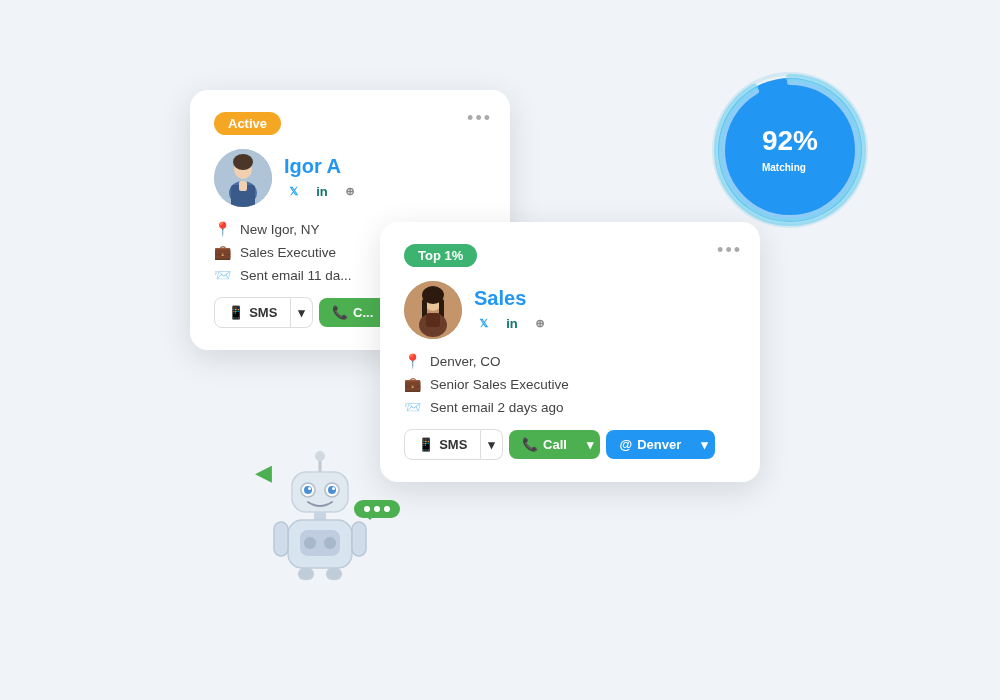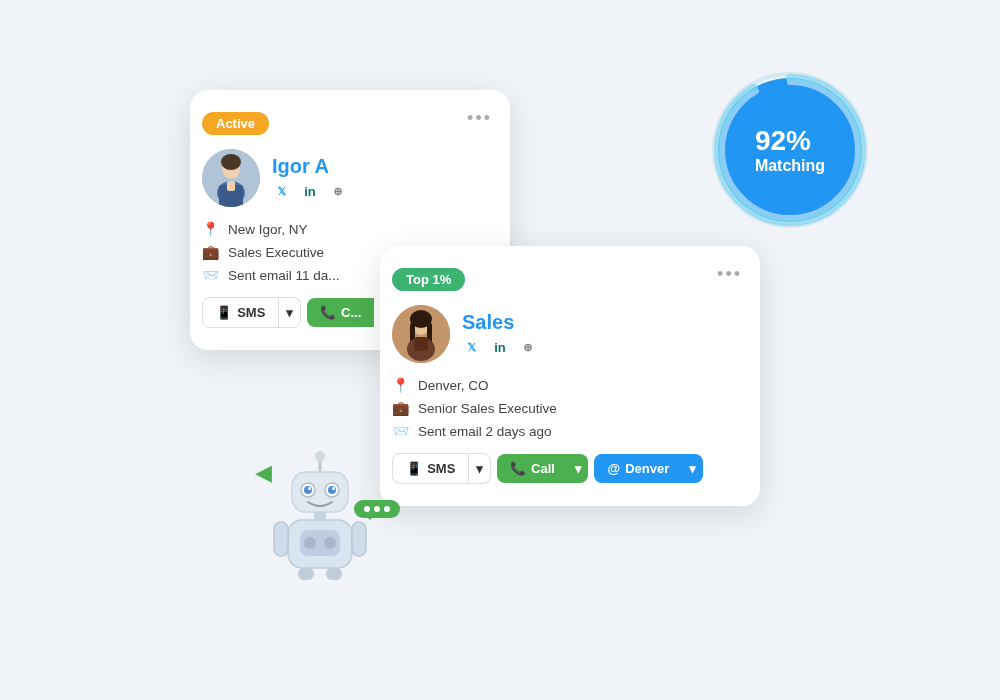--- a/index.html
+++ b/index.html
@@ -25,36 +25,36 @@
       position: relative;
       width: 620px;
       height: 560px;
     }
 
     
     .card {
       background: #fff;
       border-radius: 18px;
       box-shadow: 0 8px 32px rgba(0,0,0,0.12);
-      padding: 22px 12px;
+      padding: 22px 24px;
       position: absolute;
     }
 
     
     .card-igor {
       width: 320px;
       top: 20px;
       left: 0px;
       z-index: 1;
     }
 
     
     .card-monika {
       width: 380px;
-      top: 176px;
+      top: 152px;
       left: 190px;
       z-index: 2;
     }
 
     
     .badge-active {
       display: inline-block;
       background: #f5a623;
       color: #fff;
       font-size: 13px;
@@ -239,21 +239,21 @@
       text-align: left;
       color: #fff;
     }
     .matching-percent {
       font-size: 28px;
       font-weight: 800;
       line-height: 1.1;
       display: block;
     }
     .matching-label {
-      font-size: 16px;
+      font-size: 10px;
       font-weight: 600;
     }
 
     
     .robot-container {
       position: absolute;
       bottom: 30px;
       left: 80px;
       z-index: 4;
       width: 120px;

